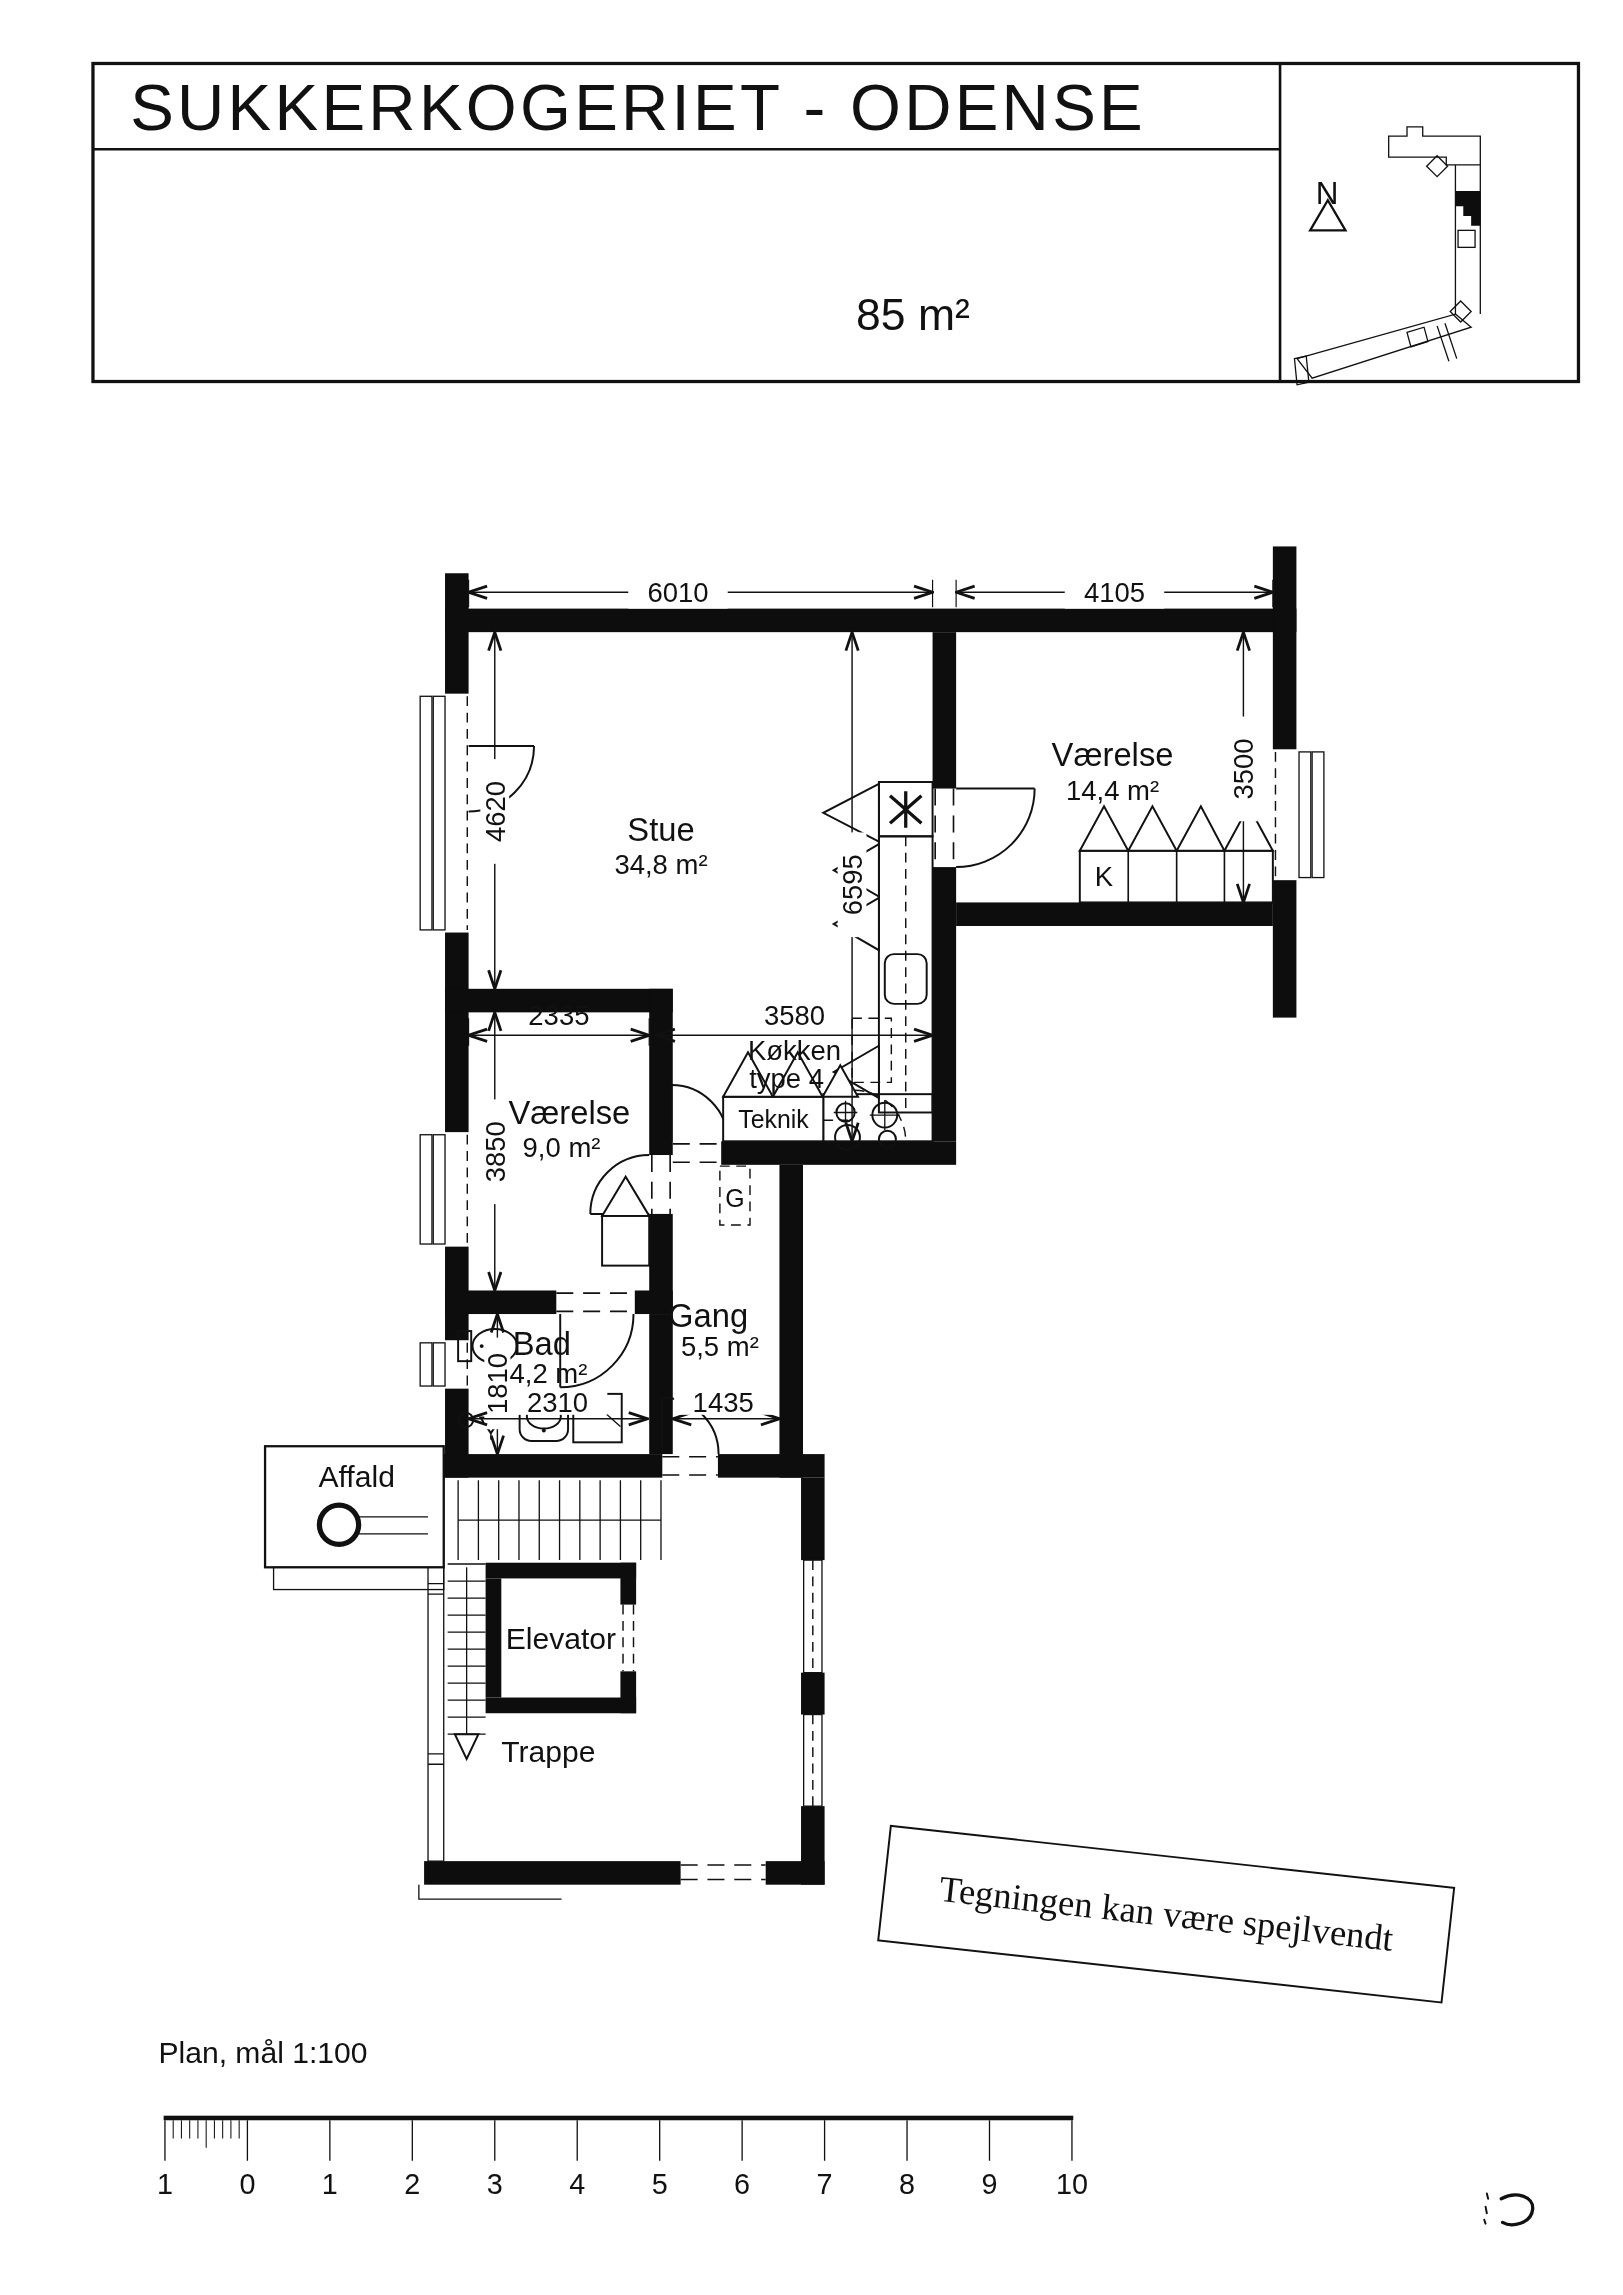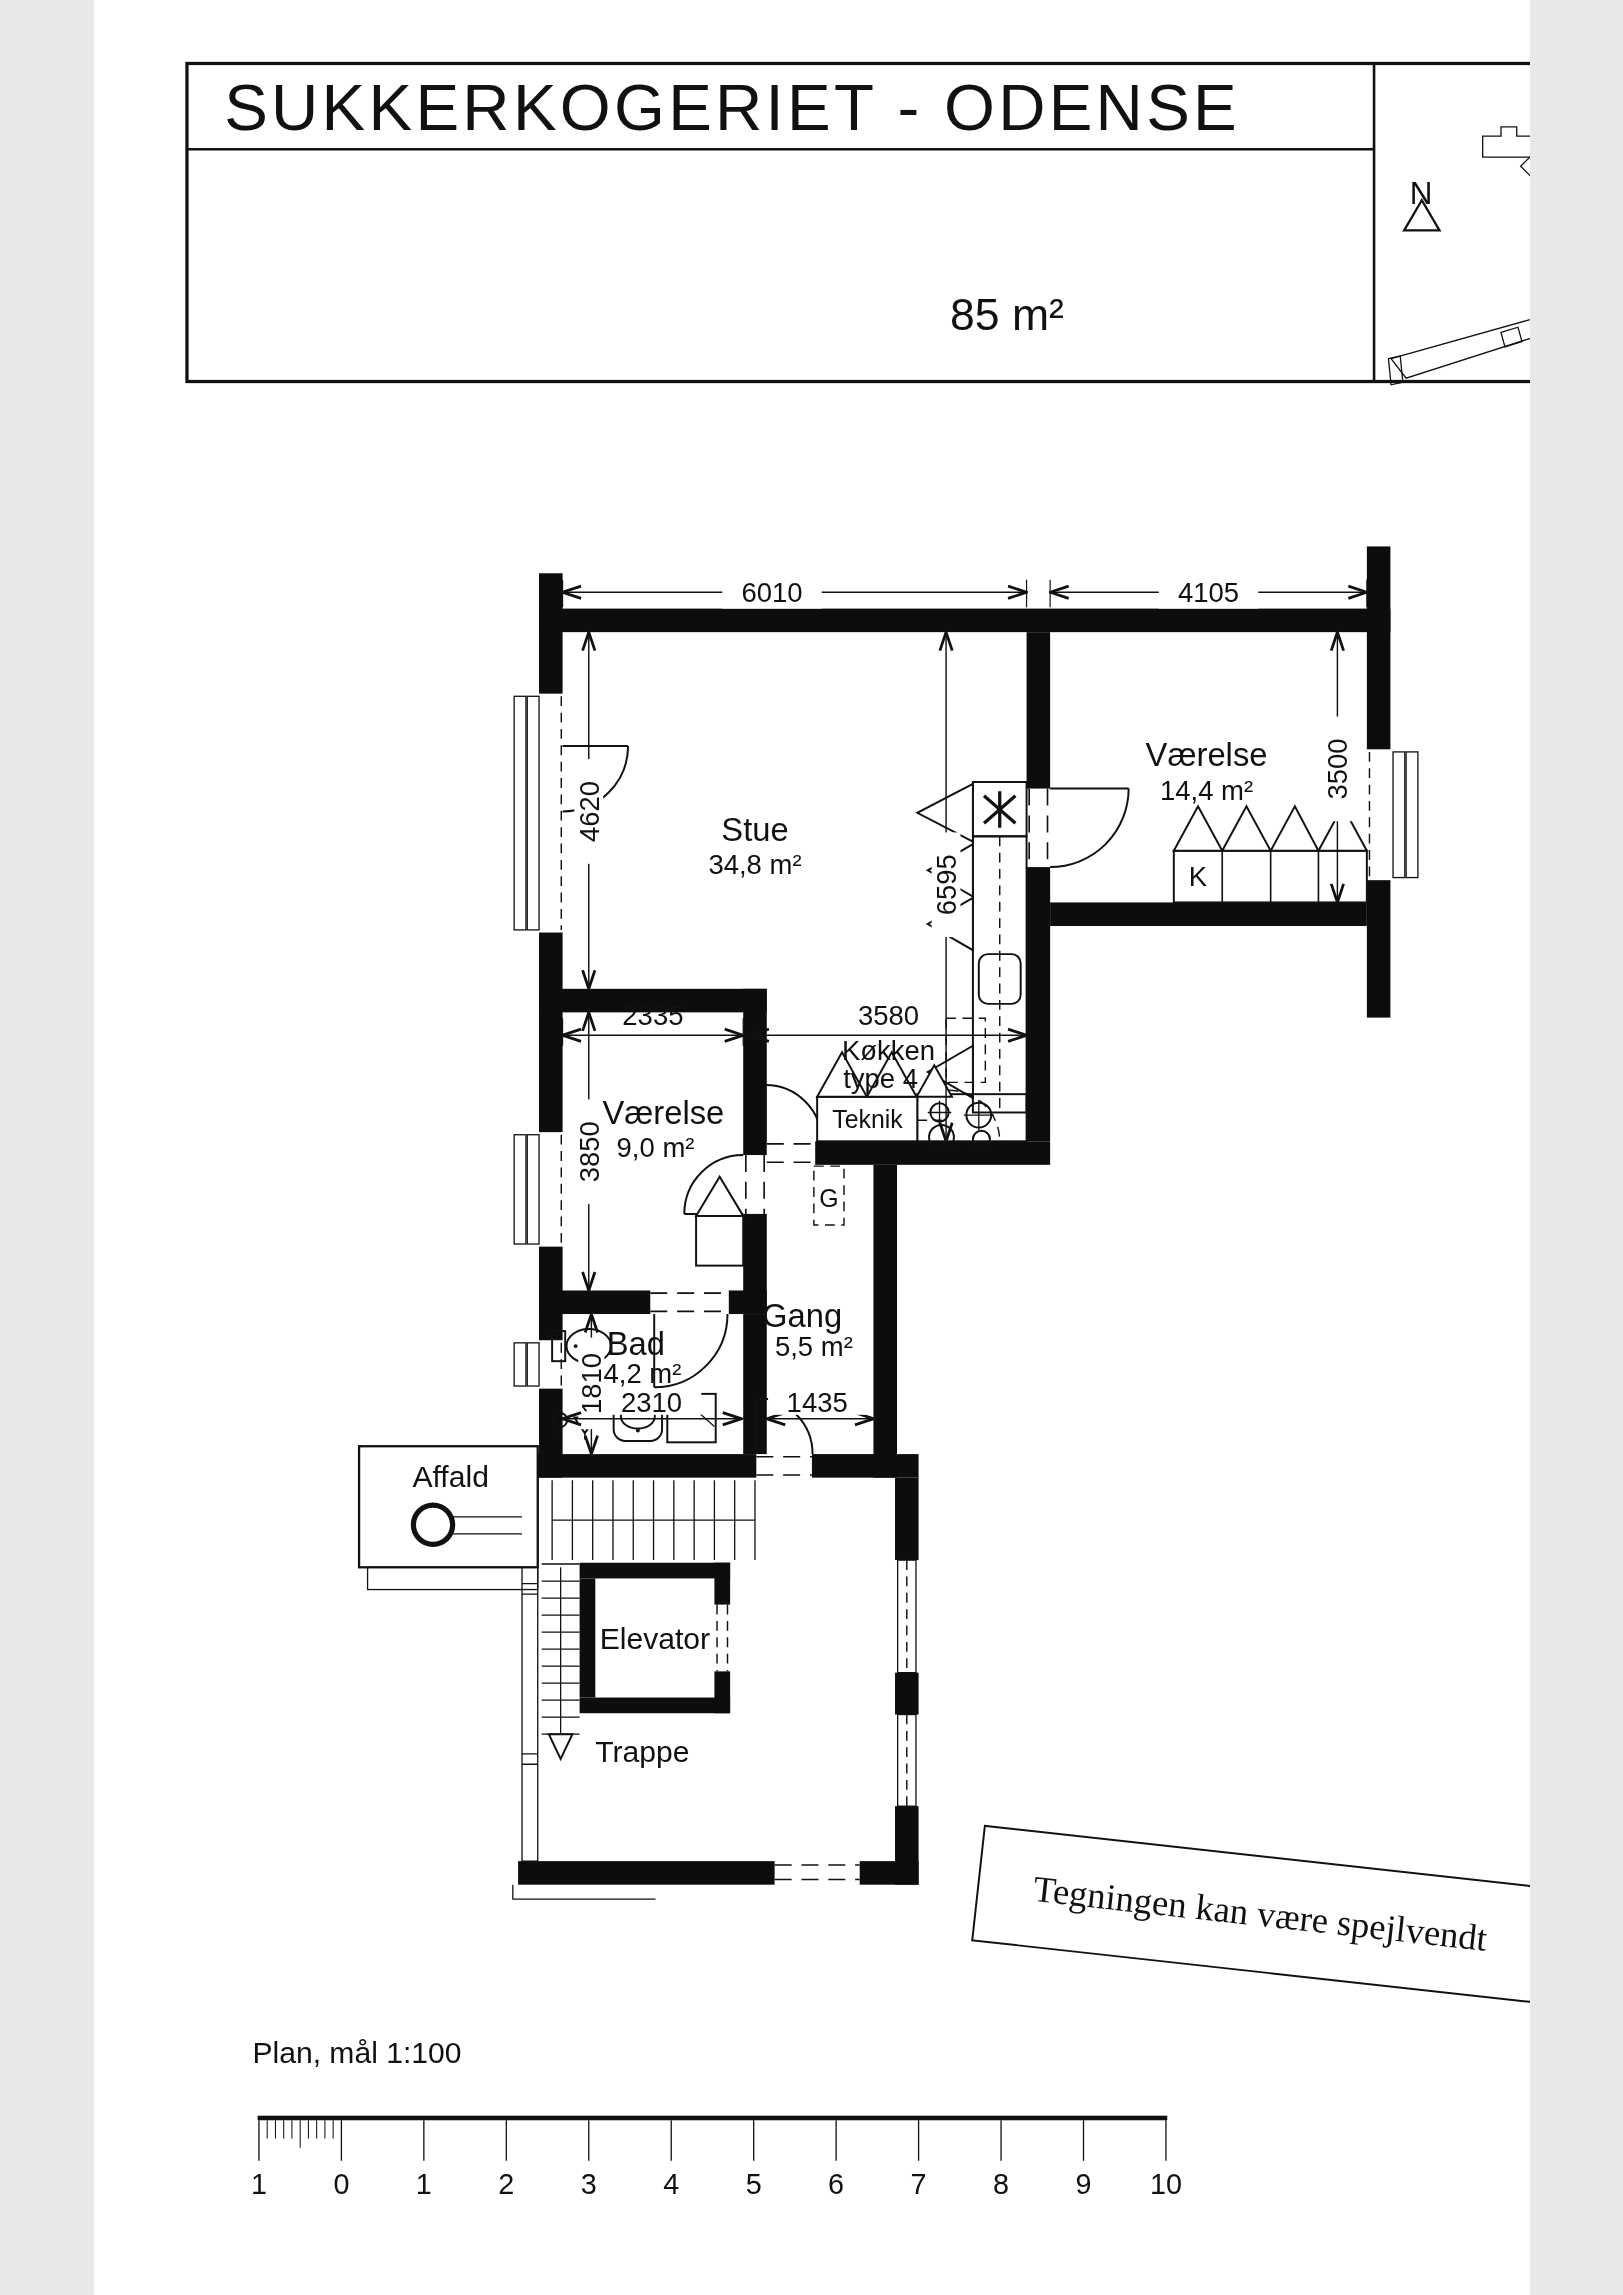--- a/index.html
+++ b/index.html
@@ -1,16 +1,16 @@
 <!DOCTYPE html>
 <html style="font-size:10.5px"><head>
 <meta charset="utf-8">
 <style>
   html,body{margin:0;padding:0;background:#e8e8e8;}
-  .page{width:1436px;height:2295px;position:relative;background:#ffffff;margin:0 auto;overflow:hidden;}
+  .page{width:1623px;height:2295px;position:relative;background:#ffffff;margin:0 auto;overflow:hidden;}
   svg{display:block;}
   text{fill:#111;font-family:"Liberation Sans",sans-serif;}
   .title-txt{font-size:100px;letter-spacing:5px;}
   .area-big{font-size:68px;}
   .n-label{font-size:48px;}
   .room-name{font-size:50px;}
   .room-area{font-size:42px;}
   .dim{font-size:42px;}
   .lbl{font-size:38px;}
   .big-label{font-size:46px;}

